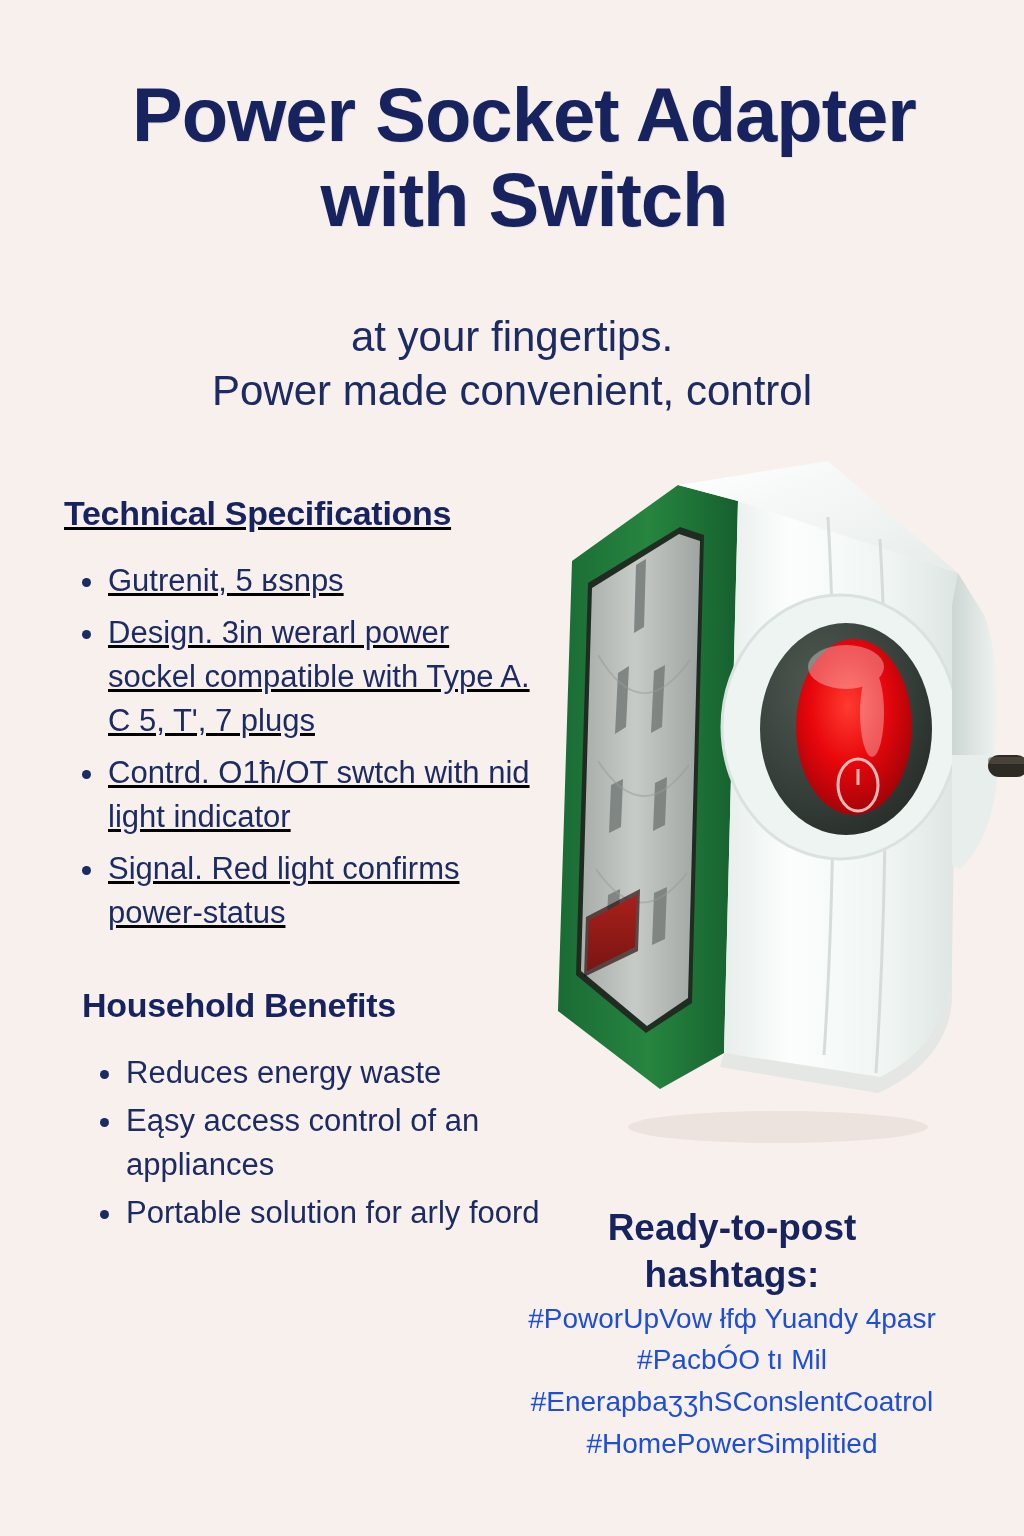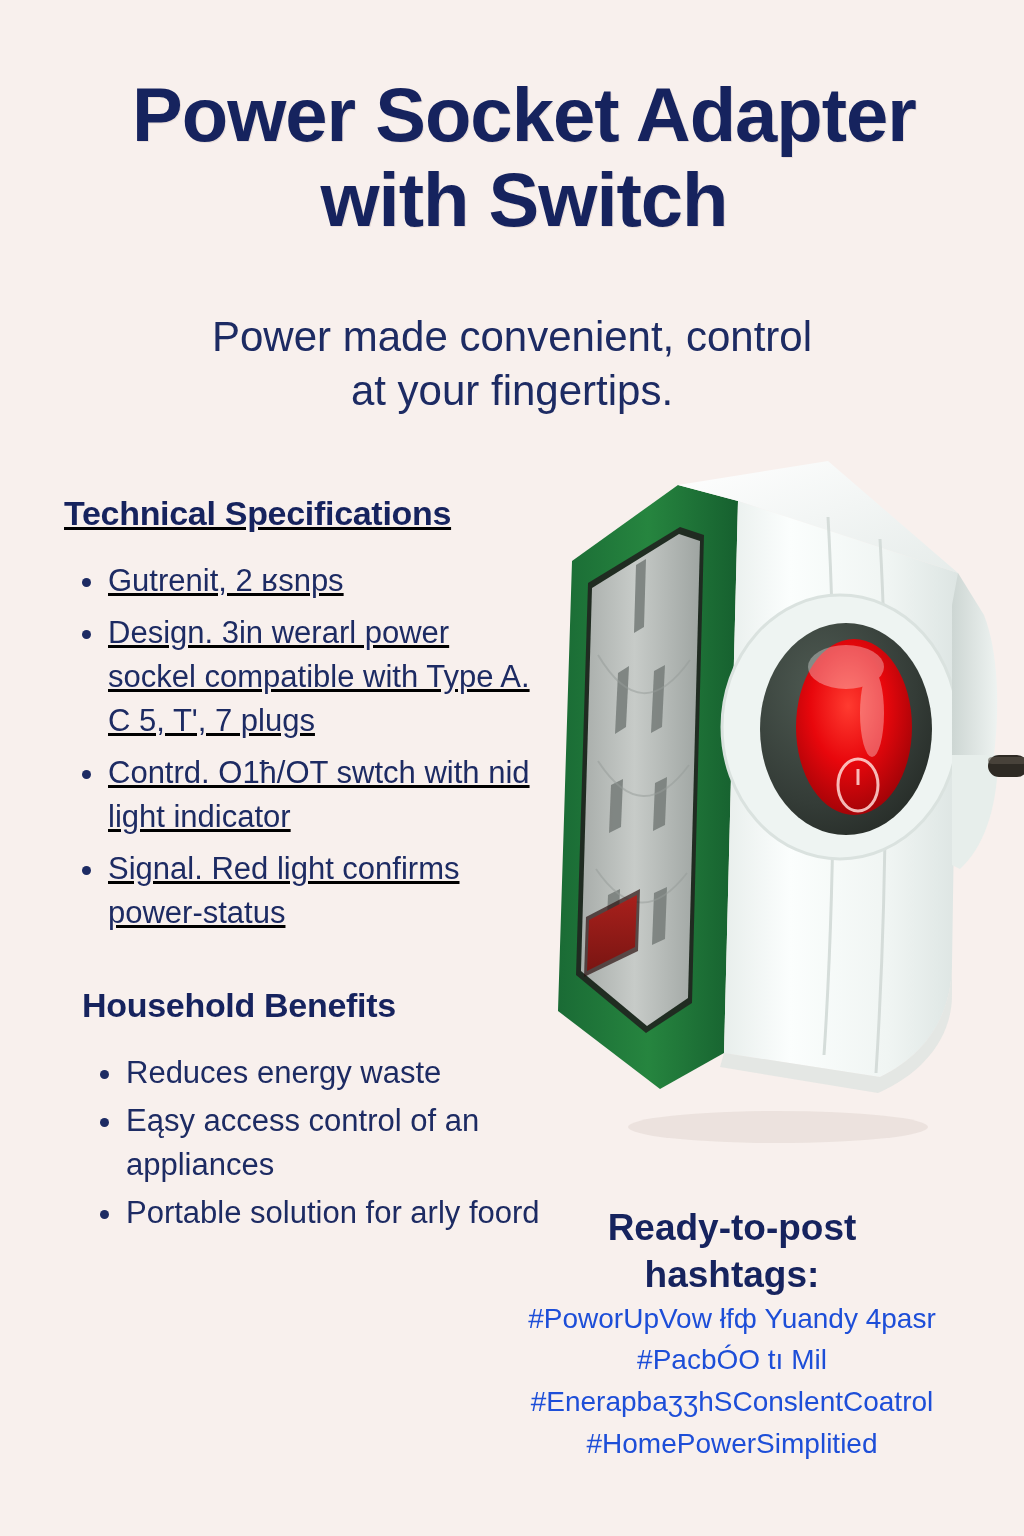--- a/index.html
+++ b/index.html
@@ -75,30 +75,30 @@
 <body>
 
 <div class="poster">
 
   <div class="title">
     <div>Power Socket Adapter</div>
     <div>with Switch</div>
   </div>
 
   <div class="subtitle">
+    <div>at your fingertips.</div>
     <div>Power made convenient, control</div>
-    <div>at your fingertips.</div>
   </div>
 
   <div class="col-left">
     <div class="sec-head">Technical Specifications</div>
     <ul class="spec">
       <li>
         <span class="dot"></span>
-        <span>Gutrenit, 2 ʁsnps</span>
+        <span>Gutrenit, 5 ʁsnps</span>
       </li>
       <li>
         <span class="dot"></span>
         <span>Design. 3in werarl power sockel compatible with Type A. C 5, Tʹ, 7 plugs</span>
       </li>
       <li>
         <span class="dot"></span>
         <span>Contrd. O1ħ/OT swtch with nid light indicator</span>
       </li>
       <li>

